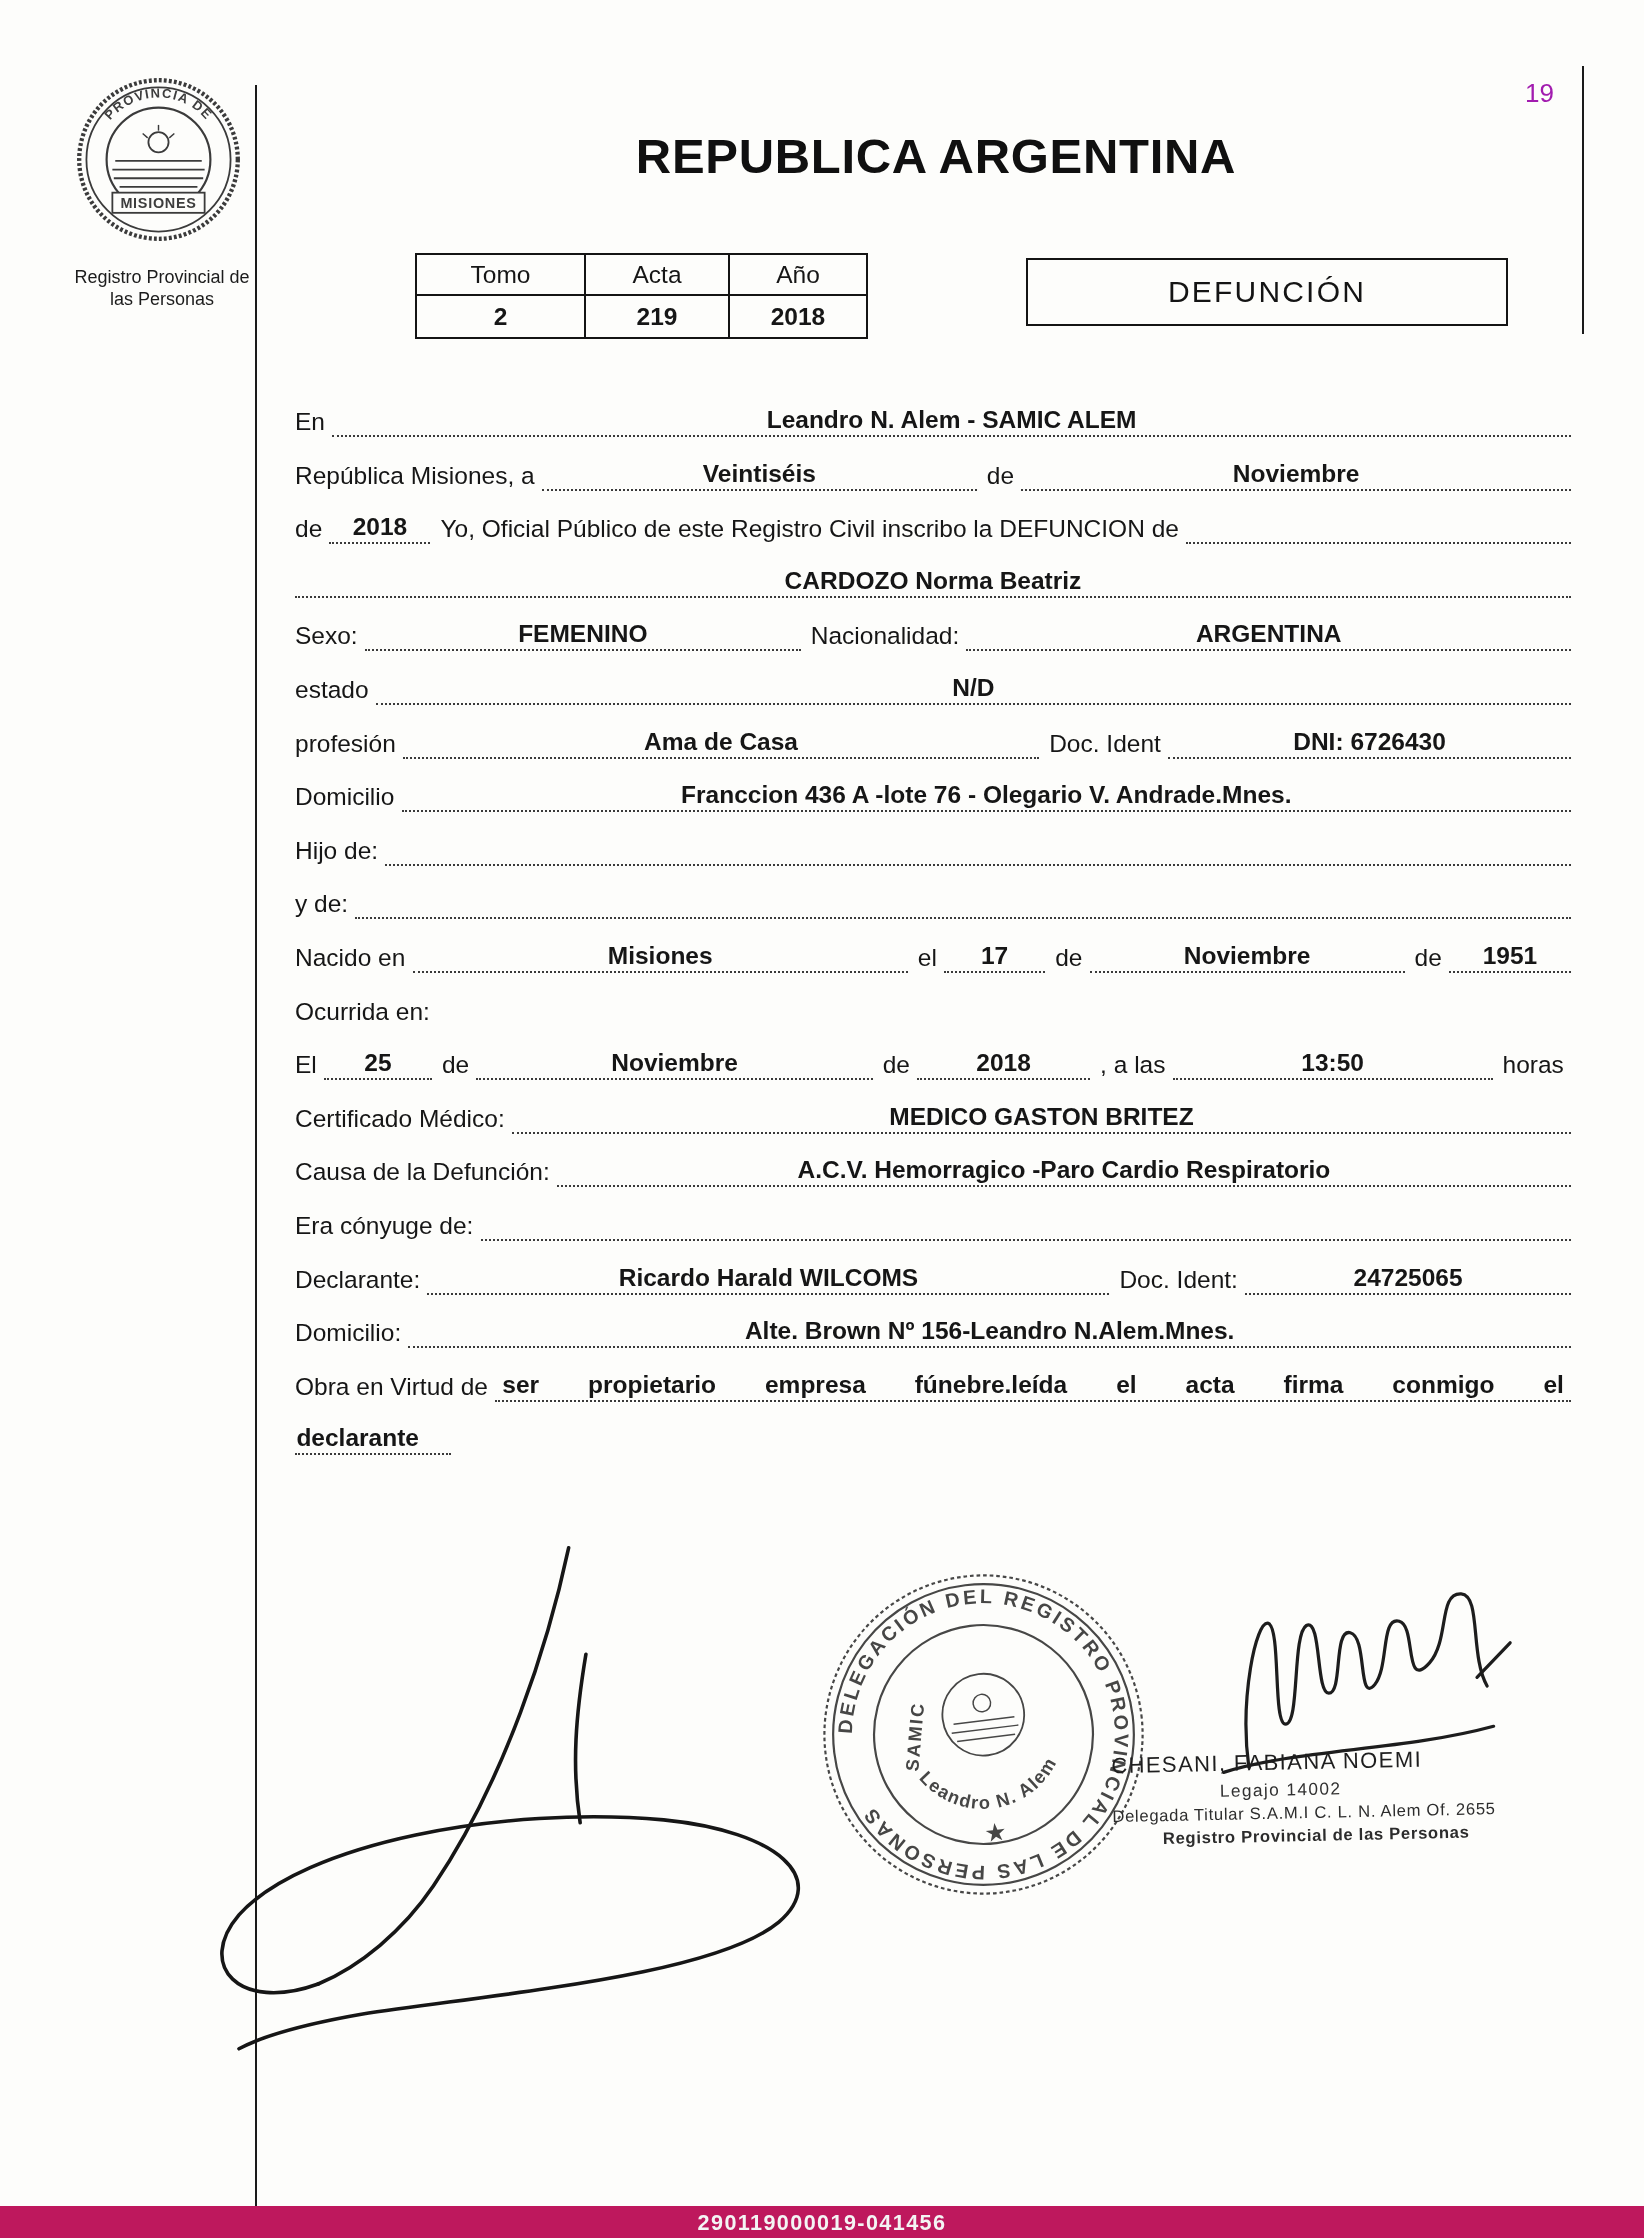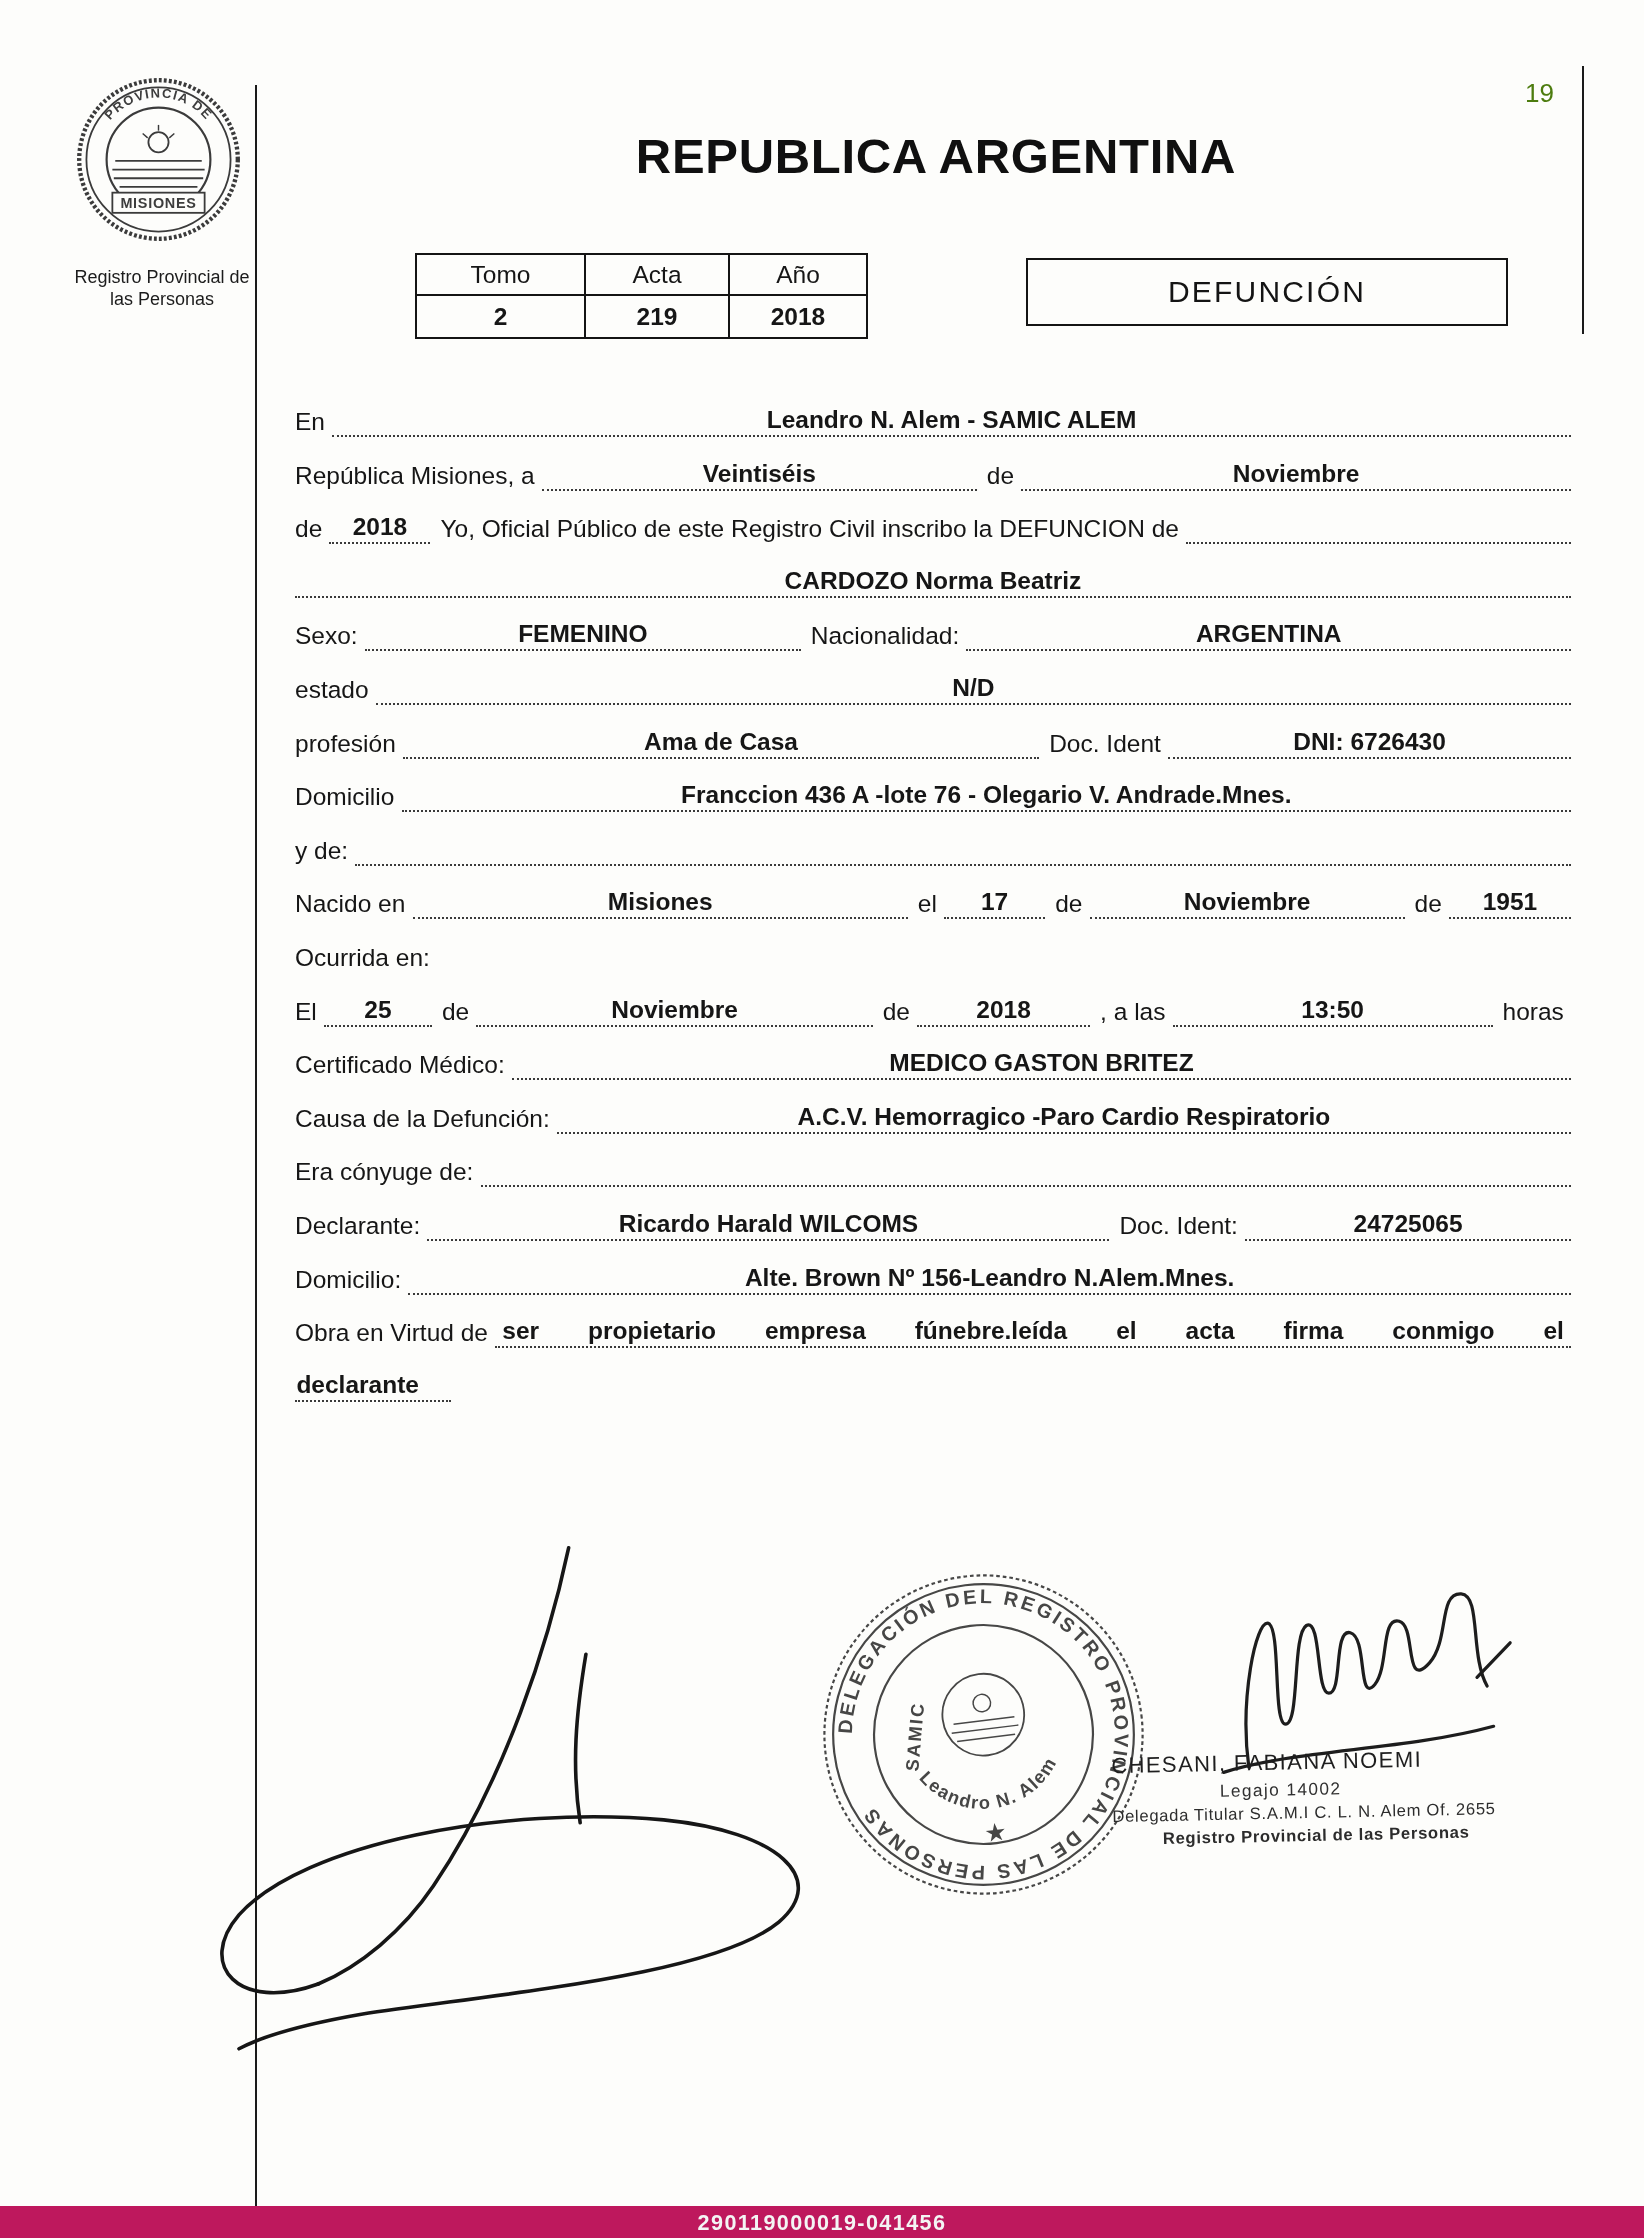--- a/index.html
+++ b/index.html
@@ -8,21 +8,21 @@
     position:relative;
     background:#fdfdfb;
     font-family:"Liberation Sans", sans-serif;
     color:#161616;
     overflow:hidden;
   }
 
   
   .vline-left  { position:absolute; left:255px; top:85px; width:2.2px; height:2122px; background:#1a1a1a; }
   .vline-right { position:absolute; left:1582px; top:66px;  width:2.2px; height:268px;  background:#1a1a1a; }
-  .page-num    { position:absolute; left:1525px; top:78px; font-size:26px; color:#4d7c0f; }
+  .page-num    { position:absolute; left:1525px; top:78px; font-size:26px; color:#a21caf; }
 
   
   .seal-wrap   { position:absolute; left:72px; top:73px; width:173px; }
   .seal        { width:173px; height:173px; opacity:.92; }
   .seal-caption{ position:absolute; left:-29px; top:193px; width:238px; text-align:center;
                  font-size:18px; line-height:22px; color:#1c1c1c; }
 
   .doc-title   { position:absolute; left:504px; top:128px; width:864px; text-align:center;
                  font-size:49px; font-weight:bold; letter-spacing:0.7px; color:#101010; }
 
@@ -167,20 +167,24 @@
     <span class="fill f16">Ama de Casa</span>
     <span class="lbl mid">Doc. Ident</span>
     <span class="fill">DNI: 6726430</span>
   </div>
 
   <div class="row">
     <span class="lbl">Domicilio</span>
     <span class="fill">Franccion 436 A -lote 76 - Olegario V. Andrade.Mnes.</span>
   </div>
 
+  <div class="row">
+    <span class="lbl">Hijo de:</span>
+    <span class="fill"></span>
+  </div>
 
   <div class="row">
     <span class="lbl">y de:</span>
     <span class="fill"></span>
   </div>
 
   <div class="row">
     <span class="lbl">Nacido en</span>
     <span class="fill f16">Misiones</span>
     <span class="lbl mid">el</span>

